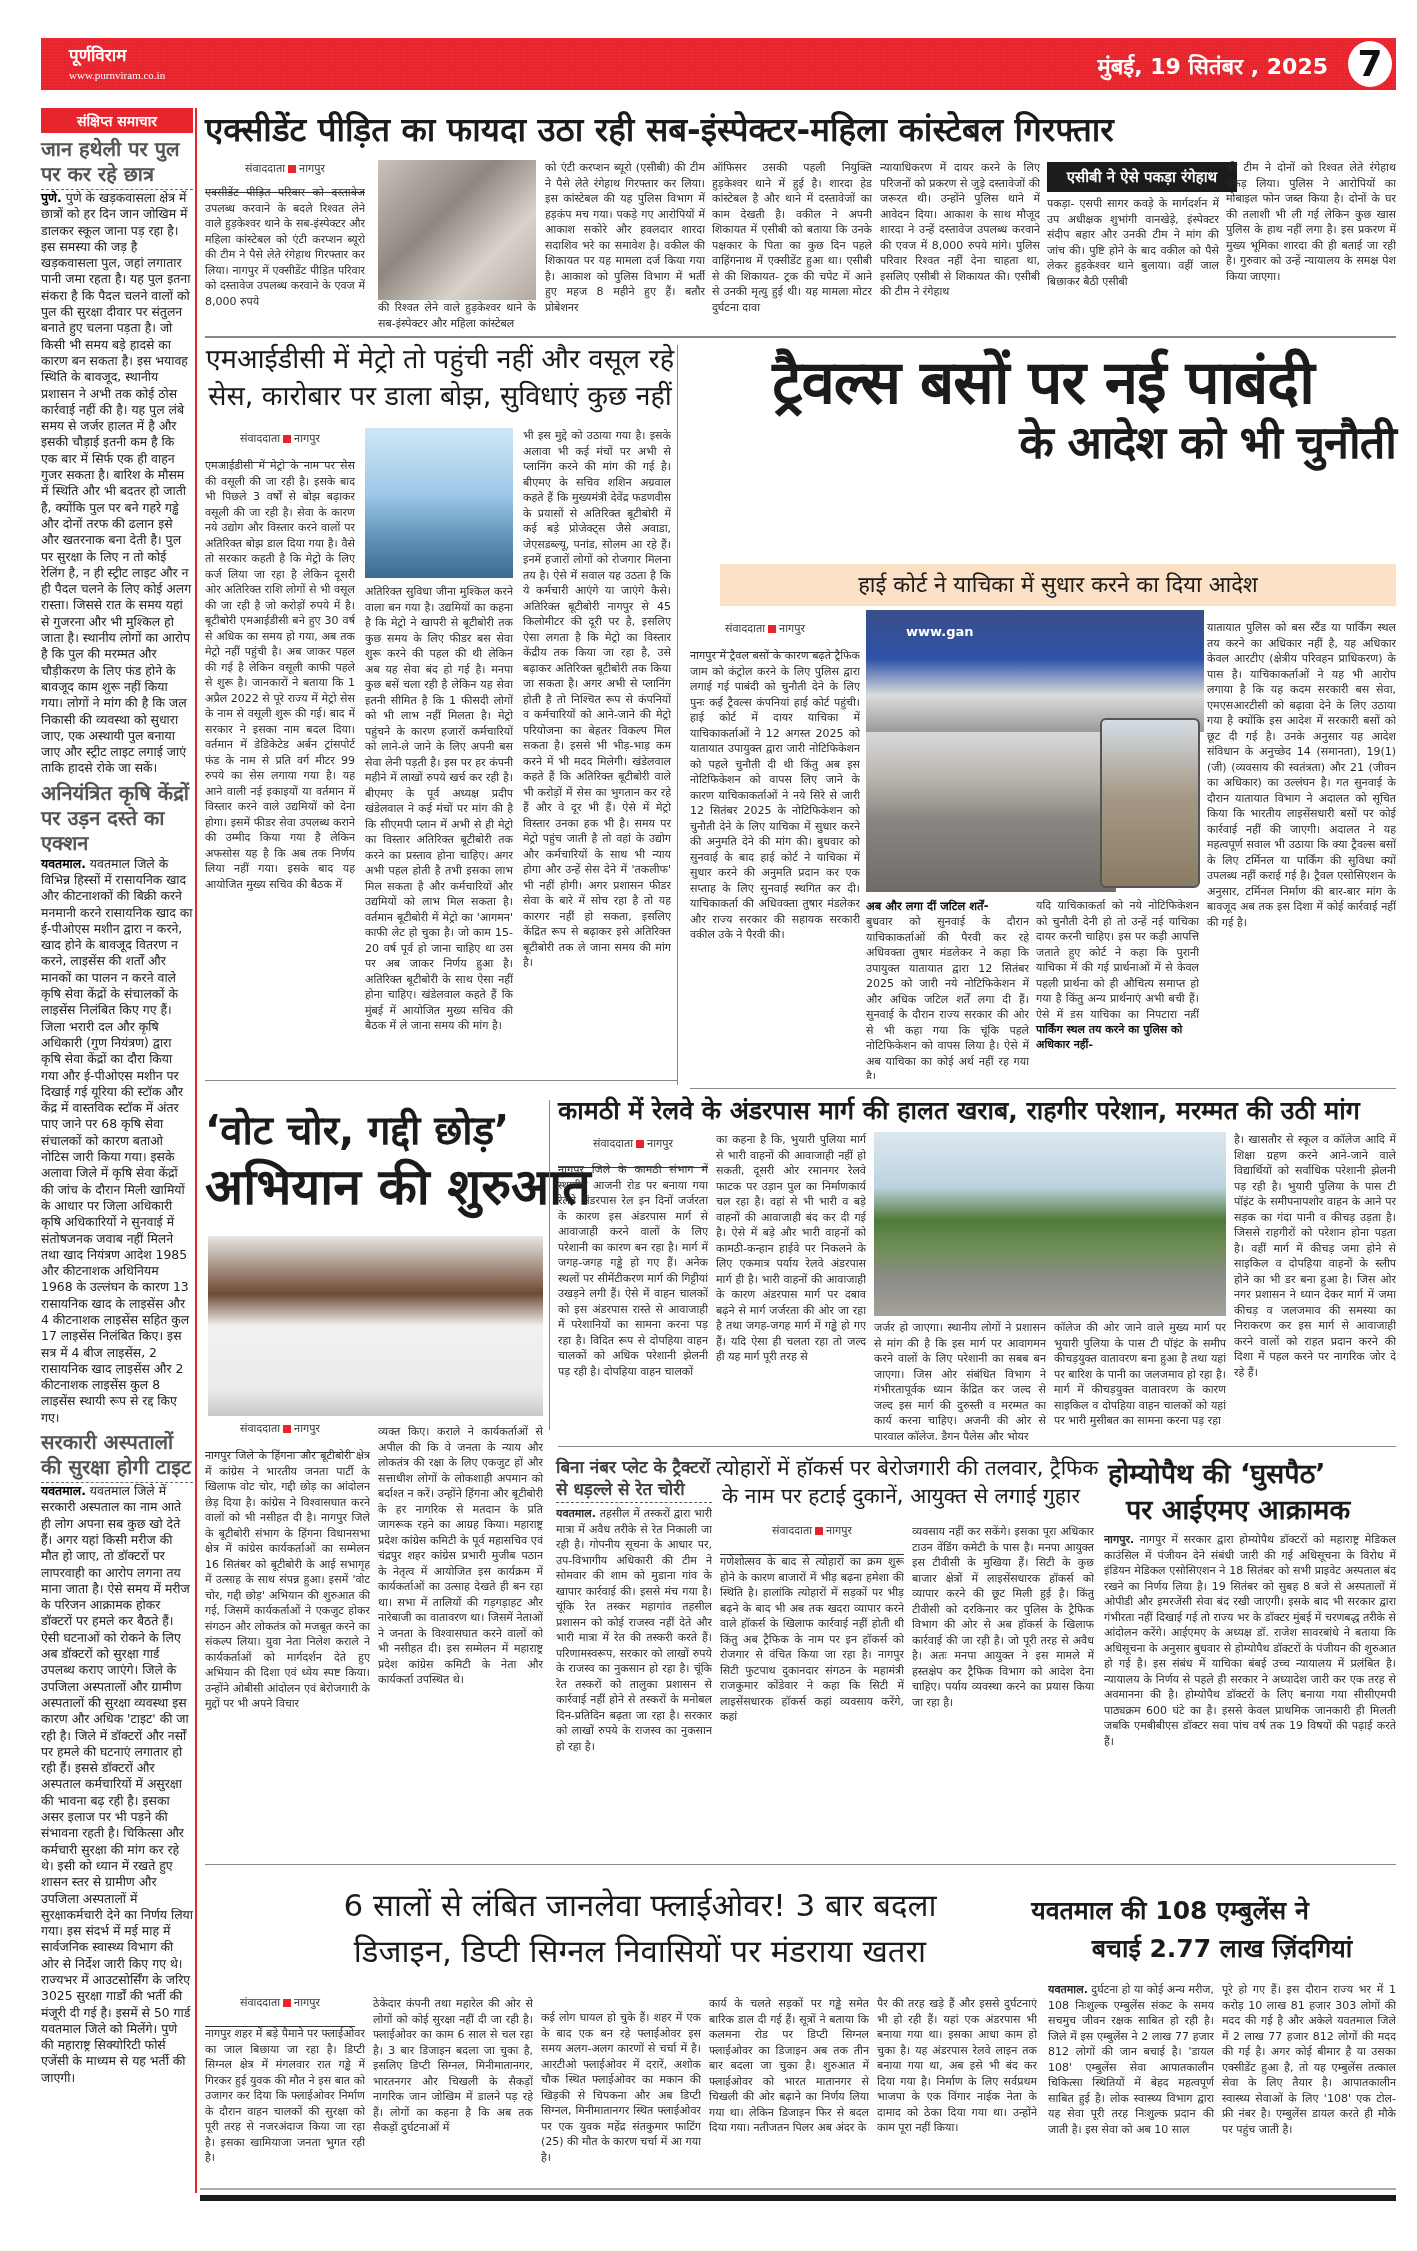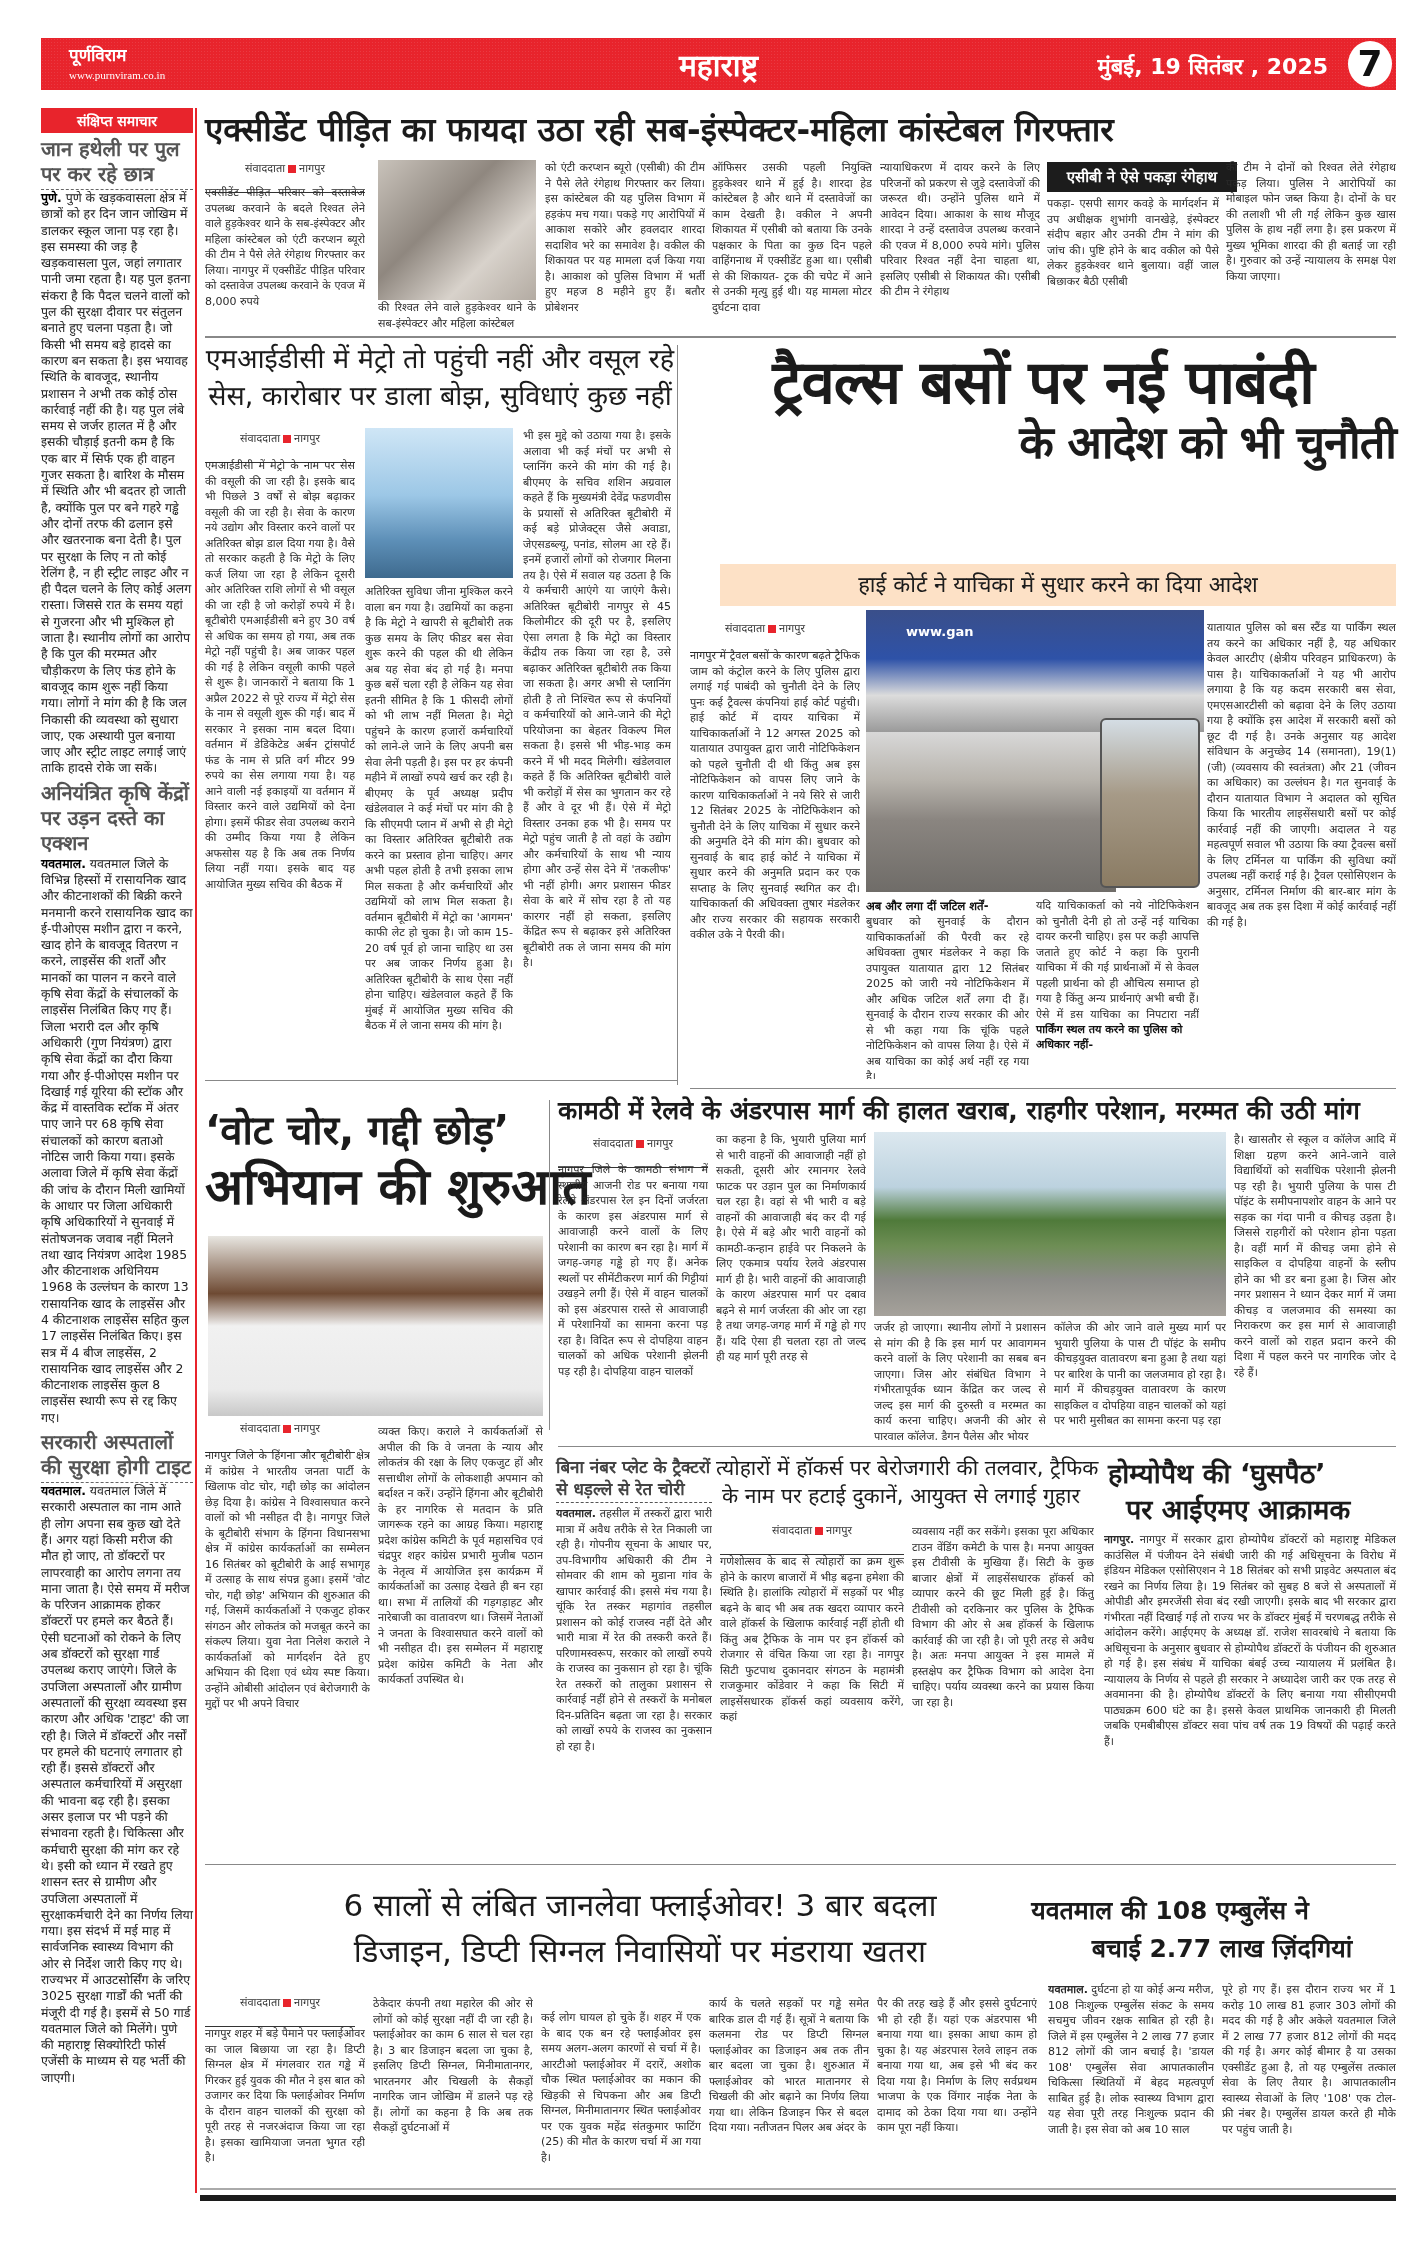--- a/index.html
+++ b/index.html
@@ -45,21 +45,20 @@
 
   .bottom-bar { position: absolute; left: 200px; top: 2195px; width: 1196px; height: 6px; background: #1c1c1c; }
   .bottom-gray { position: absolute; left: 200px; top: 2188px; width: 1196px; height: 2px; background: #aaa; }
 </style>
 </head>
 <body>
 
 <div class="masthead">
   <div class="mh-brand">पूर्णविराम</div>
   <div class="mh-url">www.purnviram.co.in</div>
-  <div class="mh-section">महाराष्ट्र</div>
   <div class="mh-date">मुंबई, 19 सितंबर , 2025</div>
   <div class="mh-page">7</div>
 </div>
 
 <div class="sidebar">
   <div class="sb-tag">संक्षिप्त समाचार</div>
 
   <div>
     <div class="sb-head under">जान हथेली पर पुल पर कर रहे छात्र</div>
     <div class="sb-text">

